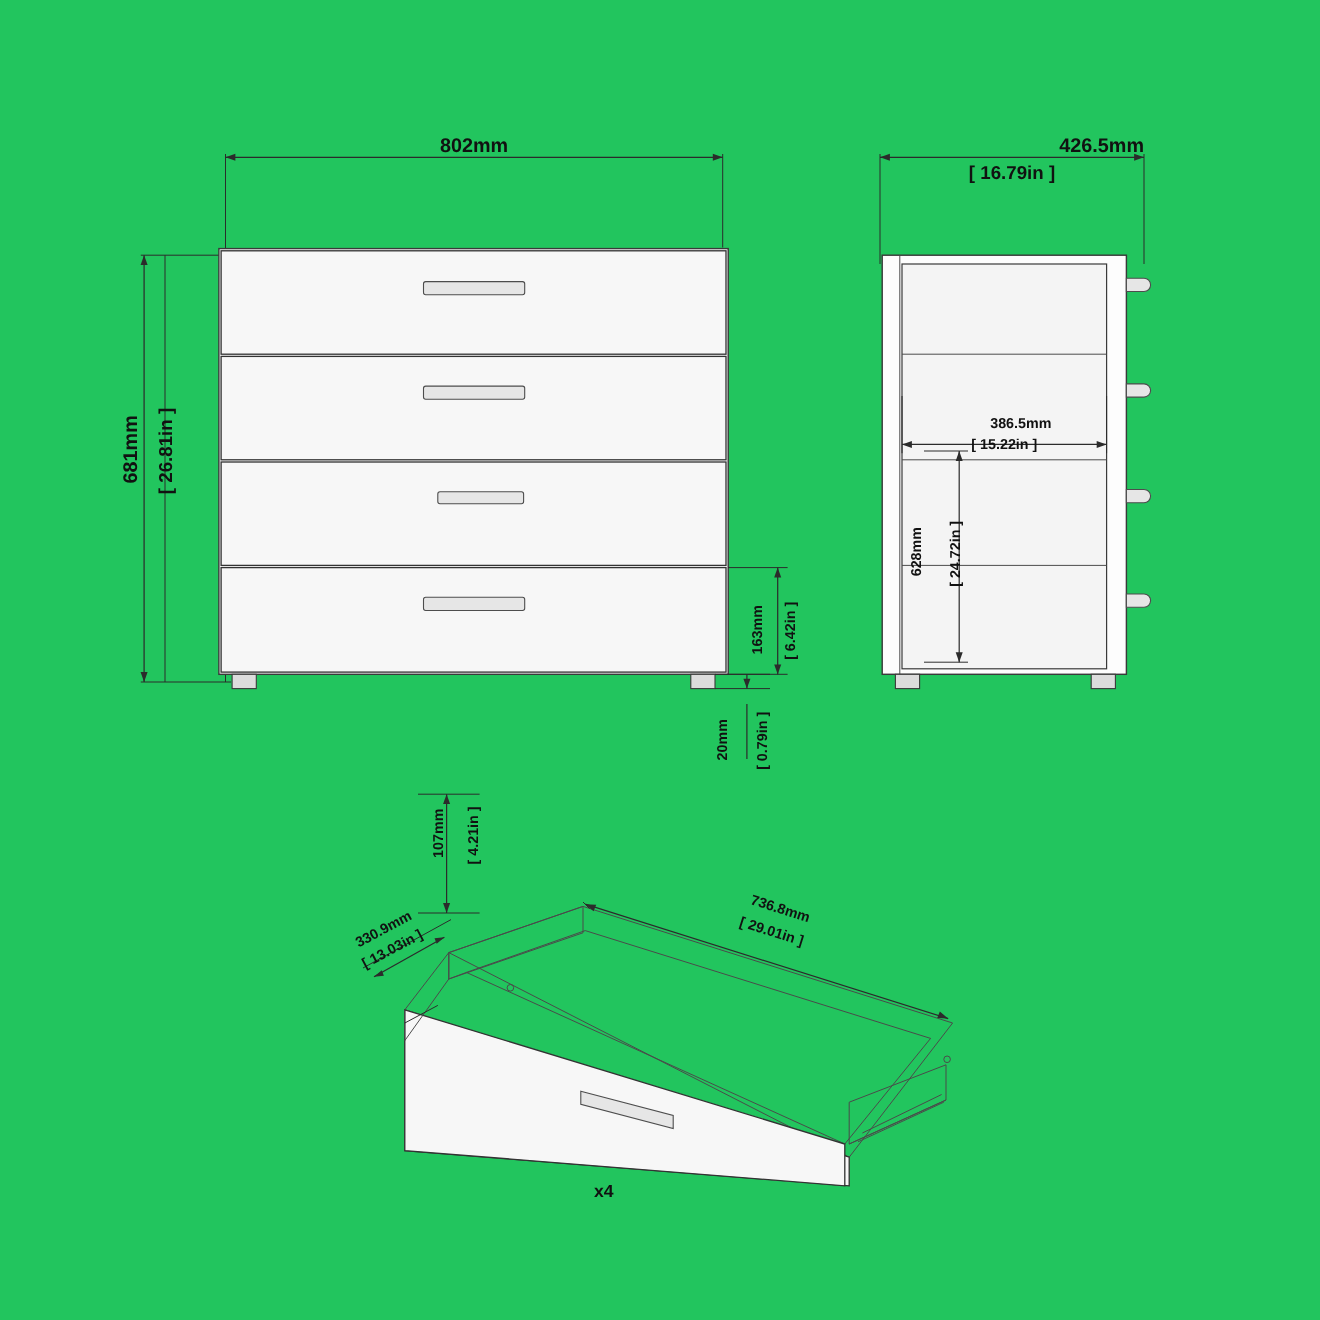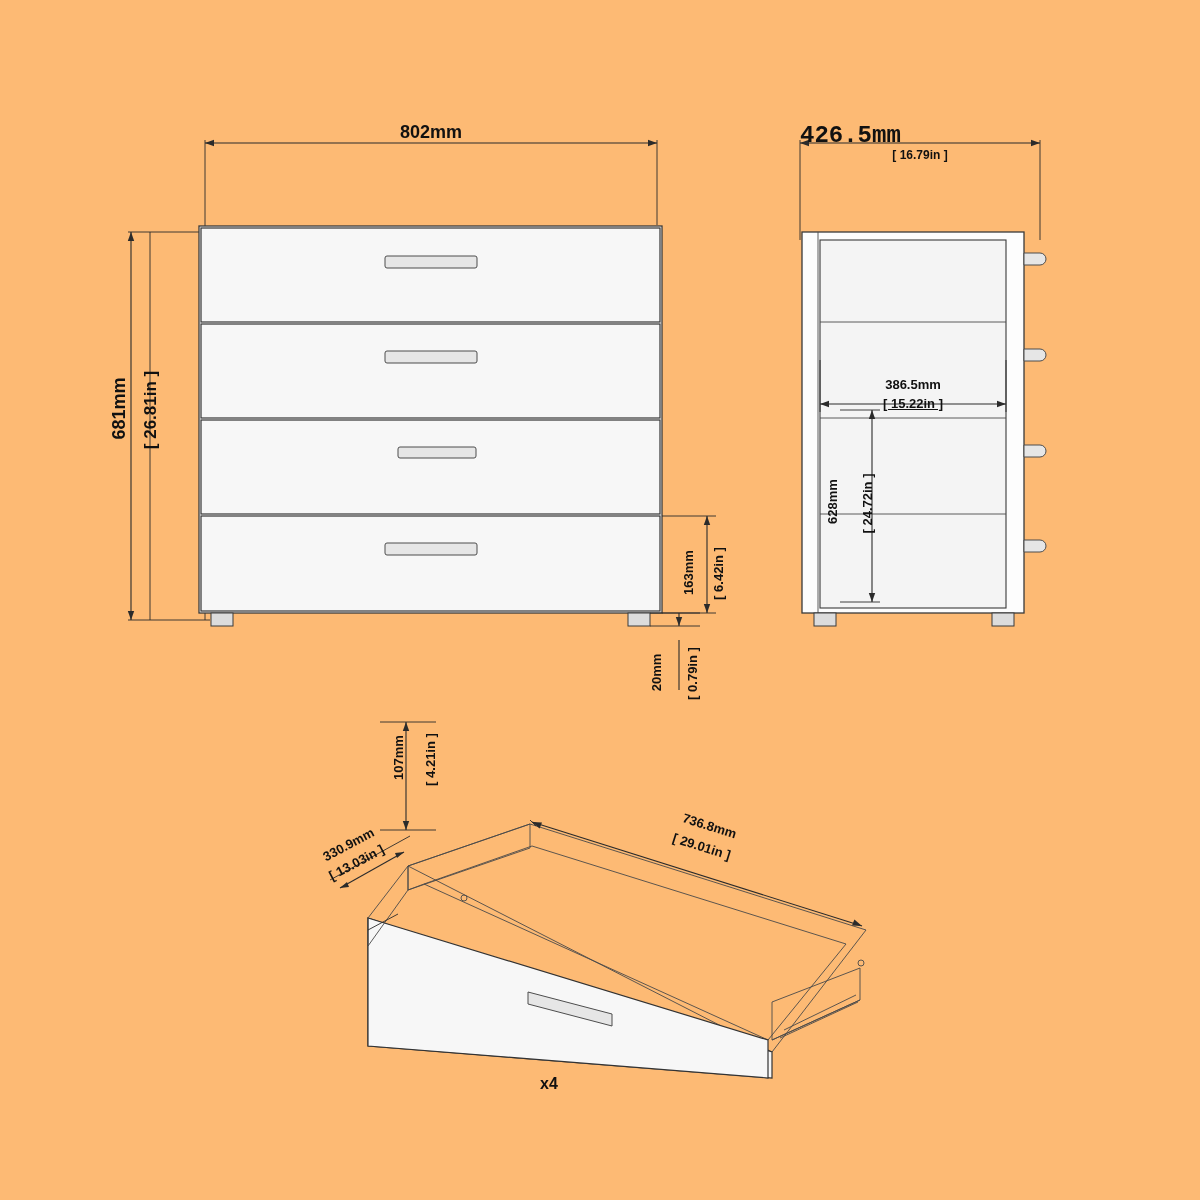--- a/index.html
+++ b/index.html
@@ -4,21 +4,21 @@
 <style>
   html, body {
     margin: 0;
     padding: 0;
     background: #ffffff;
   }
   #page {
     position: relative;
     width: 1200px;
     height: 1200px;
-    background: #fdba74;
+    background: #22c55e;
     font-family: "Liberation Sans", sans-serif;
     color: #111111;
     overflow: hidden;
   }
   svg.diagram {
     position: absolute;
     left: 0;
     top: 0;
     width: 1200px;
     height: 1200px;
@@ -196,25 +196,25 @@
 
   <div style="position:absolute; left:88px; top:398px; transform:rotate(-90deg); transform-origin:center; font-size:18px; font-weight:bold;">681mm</div>
   <div style="position:absolute; left:112px; top:400px; transform:rotate(-90deg); transform-origin:center; font-size:17px; font-weight:bold;">[ 26.81in ]</div>
 
   <div style="position:absolute; left:666px; top:565px; transform:rotate(-90deg); transform-origin:center; font-size:13px; font-weight:bold;">163mm</div>
   <div style="position:absolute; left:692px; top:566px; transform:rotate(-90deg); transform-origin:center; font-size:13px; font-weight:bold;">[ 6.42in ]</div>
 
   <div style="position:absolute; left:638px; top:665px; transform:rotate(-90deg); transform-origin:center; font-size:13px; font-weight:bold;">20mm</div>
   <div style="position:absolute; left:666px; top:666px; transform:rotate(-90deg); transform-origin:center; font-size:13px; font-weight:bold;">[ 0.79in ]</div>
 
-  <div style="position:absolute; left:800px; top:122px; width:240px; text-align:left; font-size:24px; font-weight:bold;font-family:Liberation Mono, monospace;">426.5mm</div>
-  <div style="position:absolute; left:800px; top:148px; width:240px; text-align:center; font-size:12px; font-weight:bold;">[ 16.79in ]</div>
-
-  <div style="position:absolute; left:820px; top:377px; width:186px; text-align:center; font-size:13px; font-weight:bold;">386.5mm</div>
-  <div style="position:absolute; left:820px; top:396px; width:186px; text-align:center; font-size:13px; font-weight:bold;text-decoration:underline;">[ 15.22in ]</div>
+  <div style="position:absolute; left:800px; top:122px; width:240px; text-align:right; font-size:18px; font-weight:bold;">426.5mm</div>
+  <div style="position:absolute; left:800px; top:148px; width:240px; text-align:center; font-size:17px; font-weight:bold;">[ 16.79in ]</div>
+
+  <div style="position:absolute; left:820px; top:377px; width:186px; text-align:center; font-size:13px; font-weight:bold;padding-left:15px;">386.5mm</div>
+  <div style="position:absolute; left:820px; top:396px; width:186px; text-align:center; font-size:13px; font-weight:bold;">[ 15.22in ]</div>
 
   <div style="position:absolute; left:810px; top:494px; transform:rotate(-90deg); transform-origin:center; font-size:13px; font-weight:bold;">628mm</div>
   <div style="position:absolute; left:838px; top:496px; transform:rotate(-90deg); transform-origin:center; font-size:13px; font-weight:bold;">[ 24.72in ]</div>
 
   <div style="position:absolute; left:376px; top:750px; transform:rotate(-90deg); transform-origin:center; font-size:13px; font-weight:bold;">107mm</div>
   <div style="position:absolute; left:404px; top:752px; transform:rotate(-90deg); transform-origin:center; font-size:13px; font-weight:bold;">[ 4.21in ]</div>
 
   <div style="position:absolute; left:324px; top:850px; transform:rotate(-28deg); transform-origin:left center; font-size:13px; font-weight:bold;">330.9mm</div>
   <div style="position:absolute; left:330px; top:869px; transform:rotate(-28deg); transform-origin:left center; font-size:13px; font-weight:bold;">[ 13.03in ]</div>
 

